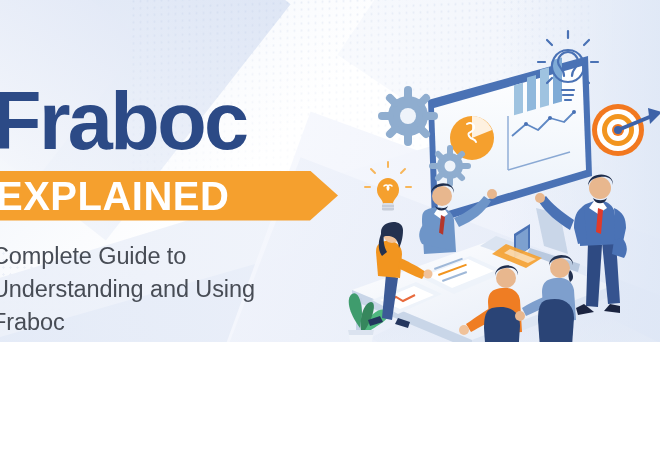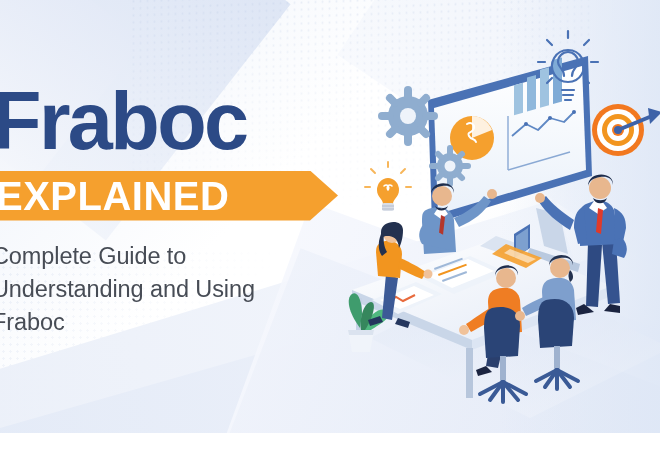--- a/index.html
+++ b/index.html
@@ -4,21 +4,21 @@
 <style>
   * { margin:0; padding:0; box-sizing:border-box; }
   html, body {
     width:660px; height:470px;
     overflow:hidden;
     font-family:"Liberation Sans", sans-serif;
     background:#ffffff;
   }
   #banner {
     position:relative;
-    width:660px; height:433px;
+    width:660px; height:342px;
     overflow:hidden;
     background:
       linear-gradient(135deg, #e8edf8 0%, #f4f7fc 16%, #ffffff 42%, #ffffff 62%, #f2f5fb 84%, #e6ecf7 100%);
   }
 
   
   .bg-layer { position:absolute; pointer-events:none; }
 
   #bg-dots {
     left:130px; top:-10px; width:460px; height:230px;

